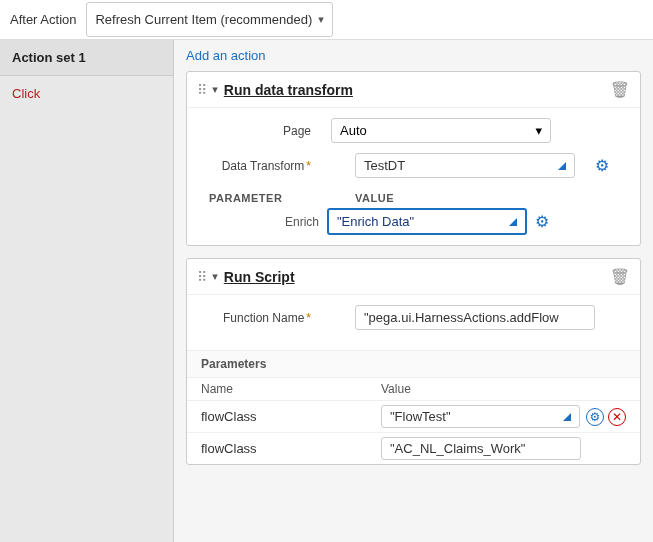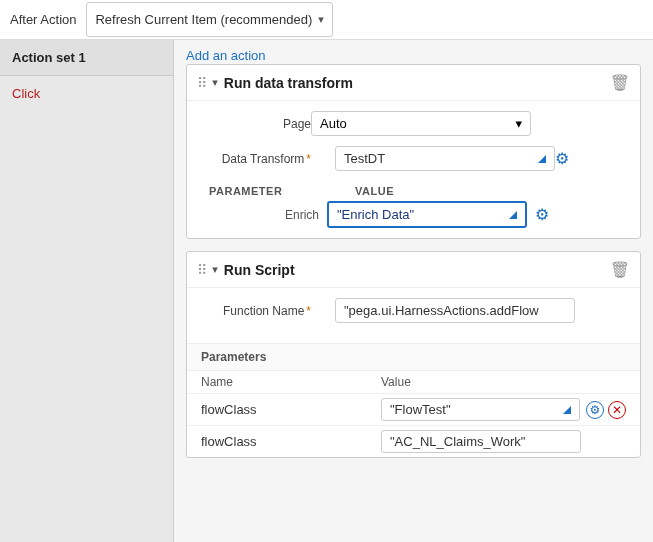--- a/index.html
+++ b/index.html
@@ -76,21 +76,21 @@
       overflow-y: auto;
       padding: 8px 12px;
     }
 
     
     .add-action-link {
       color: #1a6fc4;
       font-size: 13px;
       cursor: pointer;
       display: inline-block;
-      margin-bottom: 1px;
+      margin-bottom: 8px;
     }
 
     
     .action-card {
       background: #fff;
       border: 1px solid #ccc;
       border-radius: 3px;
       margin-bottom: 12px;
     }
     .action-card-header {
@@ -109,37 +109,38 @@
     .collapse-icon {
       color: #555;
       font-size: 11px;
       cursor: pointer;
     }
     .action-title {
       font-size: 14px;
       font-weight: bold;
       color: #222;
       flex: 1;
+      text-decoration: underline;
     }
     .delete-icon {
       color: #999;
       font-size: 16px;
       cursor: pointer;
       margin-left: auto;
     }
 
     
     .form-body {
       padding: 10px 14px;
     }
     .form-row {
       display: flex;
       align-items: center;
       margin-bottom: 10px;
-      gap: 0;
+      gap: 20px;
     }
     .form-label {
       width: 110px;
       font-size: 12px;
       color: #444;
       text-align: right;
       flex-shrink: 0;
     }
     .form-label.required::after {
       content: '*';

